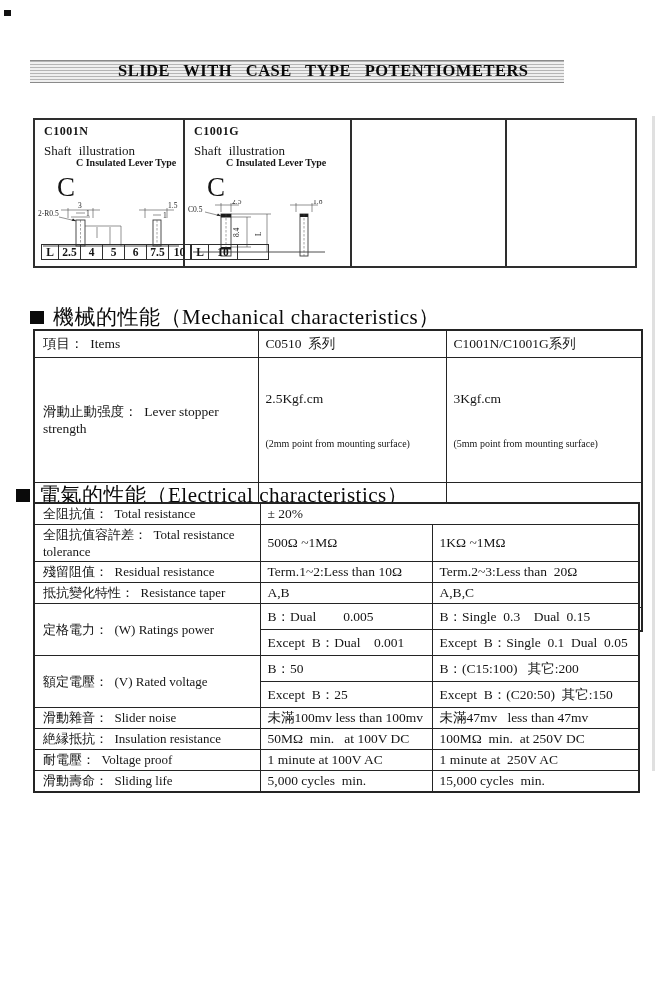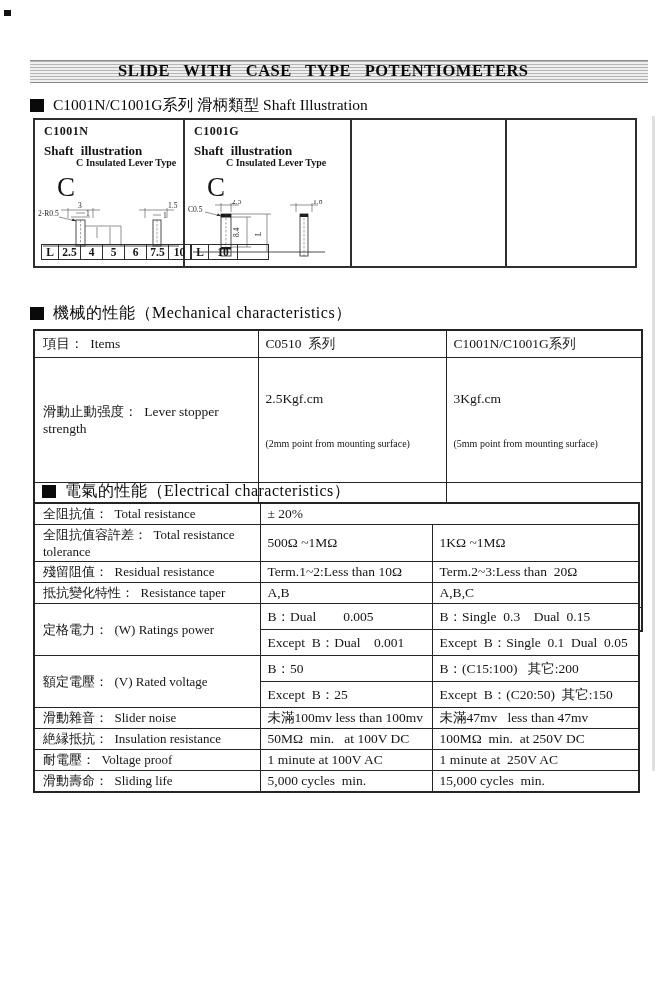--- a/index.html
+++ b/index.html
@@ -11,45 +11,45 @@
   .corner-mark{position:absolute;left:4px;top:10px;width:7px;height:6px;background:#111;}
   .scan-edge{position:absolute;left:652px;top:116px;width:3px;height:655px;background:#cfcfcf;opacity:.65;}
 
   
   .doc-title{
     position:absolute;left:118px;top:27px;
     font-family:"Liberation Sans","DejaVu Sans",sans-serif;
     font-weight:bold;font-size:27px;letter-spacing:2px;color:#0a0a0a;
   }
   .subtitle-band{
-    position:absolute;left:30px;top:60px;width:618px;height:21px;
+    position:absolute;left:30px;top:60px;width:534px;height:21px;
     background:repeating-linear-gradient(180deg,#b5b5b5 0px,#b5b5b5 1px,#efefef 1px,#efefef 3px);
     border-top:1px solid #8a8a8a;border-bottom:1px solid #8a8a8a;
   }
   .subtitle-band .band-text{
     display:block;padding-left:88px;line-height:20px;
     font-size:16.5px;font-weight:600;letter-spacing:.5px;word-spacing:9px;color:#0a0a0a;
   }
 
   
   .sec-heading{position:absolute;display:flex;align-items:center;gap:9px;}
   .sec-heading .bullet{width:14px;height:13px;background:#0a0a0a;flex:0 0 auto;}
   .sec-heading .txt{font-size:15.5px;color:#0a0a0a;}
-  .sec-heading.big .txt{font-size:16px;letter-spacing:.5px;}
+  .sec-heading.big .txt{font-size:21px;letter-spacing:.5px;}
 
   
   .shaft-box{
     position:absolute;left:33px;top:118px;width:604px;height:150px;
     border:2px solid #2e2e2e;display:flex;box-sizing:border-box;
   }
   .shaft-cell{position:relative;border-right:2px solid #2e2e2e;box-sizing:border-box;}
   .shaft-cell:last-child{border-right:none;}
   .cell-n{width:150px;} .cell-g{width:167px;} .cell-e1{width:155px;} .cell-e2{flex:1;}
   .model{position:absolute;left:9px;top:4px;font-size:12px;font-weight:bold;letter-spacing:.5px;}
-  .sub1{position:absolute;left:9px;top:23px;font-size:13px;font-weight:bold;word-spacing:4px;}
+  .sub1{position:absolute;left:9px;top:23px;font-size:13px;font-weight:normal;word-spacing:4px;}
   .sub2{position:absolute;left:9px;top:37px;font-size:10px;font-weight:bold;margin-left:32px;}
   .type-letter{position:absolute;left:22px;top:52px;font-size:27px;}
   .shaft-svg{position:absolute;left:2px;top:80px;}
   .l-table{position:absolute;left:6px;bottom:6px;display:flex;}
   .l-cell{
     border:1px solid #2e2e2e;border-left:none;height:14px;line-height:14px;
     text-align:center;font-size:11.5px;font-weight:bold;box-sizing:content-box;
   }
   .l-cell:first-child{border-left:1px solid #2e2e2e;}
   .lc-h{width:16px;} .lc-v{width:21px;} .lc-w28{width:28px;} .lc-w30{width:30px;}
@@ -84,24 +84,20 @@
 
 <div class="page">
 
   <div class="corner-mark"></div>
   <div class="scan-edge"></div>
 
   <div class="subtitle-band">
     <span class="band-text">SLIDE WITH CASE TYPE POTENTIOMETERS</span>
   </div>
 
-  <div class="sec-heading" style="left:30px;top:95px;">
-    <span class="bullet"></span>
-    <span class="txt">C1001N/C1001G系列 滑柄類型 Shaft Illustration</span>
-  </div>
 
   <div class="shaft-box">
 
     <div class="shaft-cell cell-n">
       <div class="model">C1001N</div>
       <div class="sub1">Shaft illustration</div>
       <div class="sub2">C Insulated Lever Type</div>
       <div class="type-letter">C</div>
       <svg class="shaft-svg" width="146" height="62" viewBox="0 0 146 62">
 
@@ -241,21 +237,21 @@
         </td>
       </tr>
       <tr class="h24">
         <td class="lbl">中心定位力：  Click slip-out force</td>
         <td>    gf.cm~       gf.cm</td>
         <td>Operating force +20~200gf.cm</td>
       </tr>
     </tbody>
   </table>
 
-  <div class="sec-heading big" style="left:42px;top:481px;">
+  <div class="sec-heading big" style="left:16px;top:481px;">
     <span class="bullet"></span>
     <span class="txt">電氣的性能（Electrical characteristics）</span>
   </div>
 
   <table class="spec-table elec">
     <colgroup>
         <col style="width:226px">
         <col style="width:172px">
         <col>
       </colgroup>

